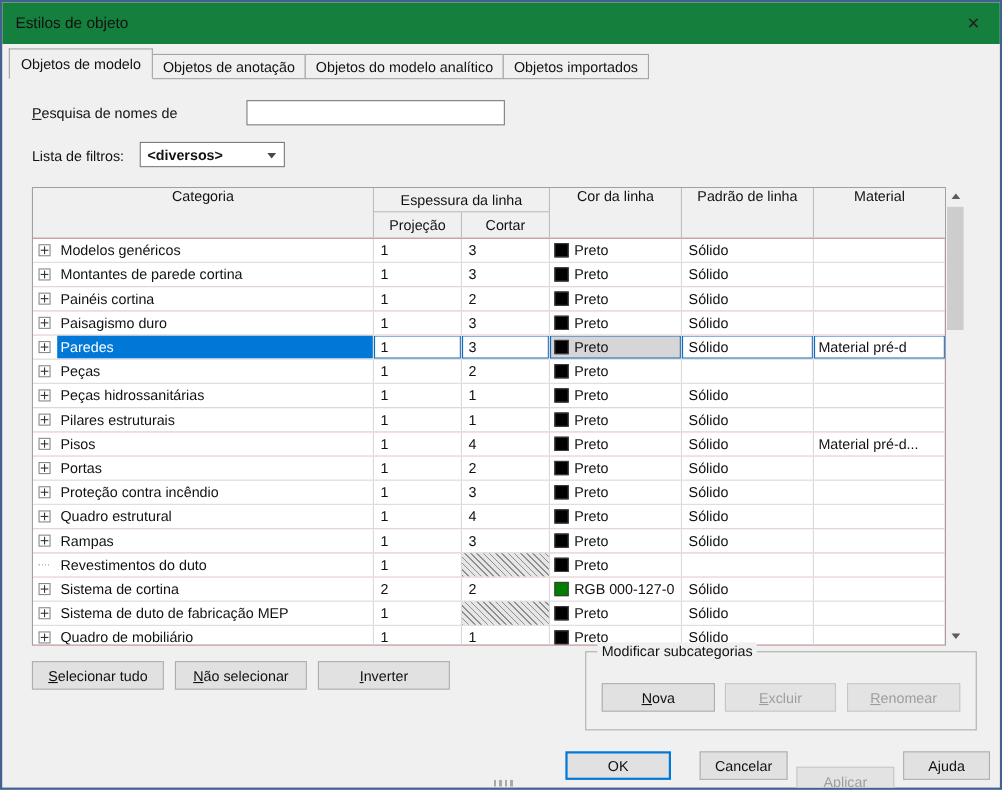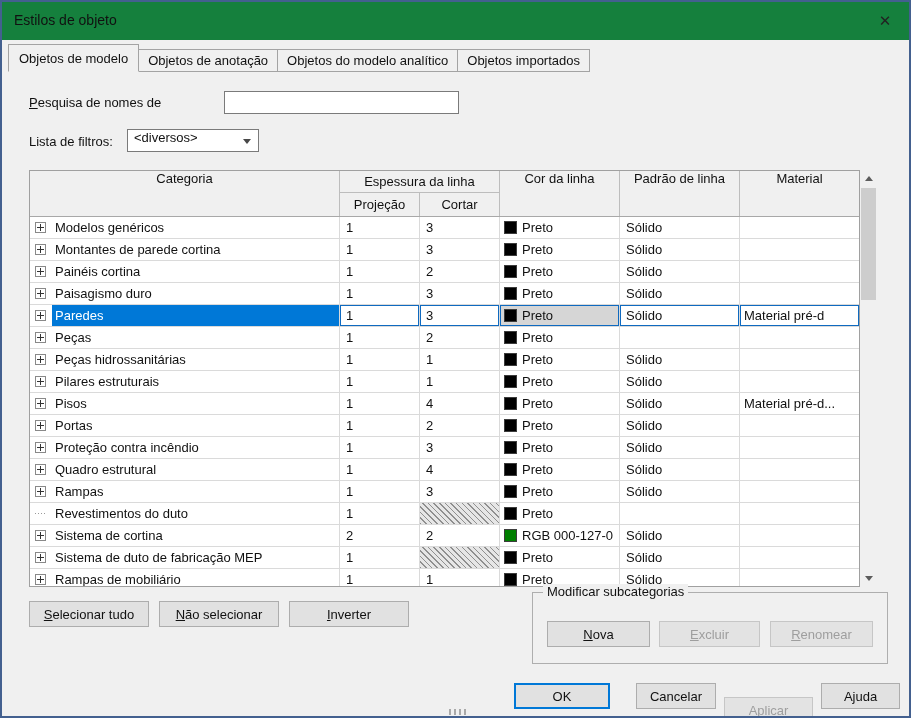--- a/index.html
+++ b/index.html
@@ -13,21 +13,21 @@
 
   
   .tabstrip{position:absolute;left:6px;top:42px;height:28px;display:flex;align-items:flex-end;}
   .tab{box-sizing:border-box;height:23px;padding:0 9px;background:#f0f0f0;border:1px solid #a3a3a3;margin-left:-1px;display:flex;align-items:center;white-space:nowrap;}
   .tab.active{height:28px;border-bottom-color:#f0f0f0;position:relative;z-index:2;margin-left:0;padding:0 10px;}
 
   
   .form-label{position:absolute;font-size:13px;}
   .accel{text-decoration:underline;}
   .search-input{position:absolute;left:222px;top:89px;width:235px;height:23px;box-sizing:border-box;border:1px solid #7a7a7a;background:#fff;font:13px "Liberation Sans",sans-serif;padding:1px 4px;outline:none;}
-  .combo{position:absolute;left:125px;top:127px;width:132px;height:23px;box-sizing:border-box;border:1px solid #7a7a7a;background:#fff;display:flex;align-items:flex-start;padding-left:6px;}
+  .combo{position:absolute;left:125px;top:127px;width:132px;height:23px;box-sizing:border-box;border:1px solid #7a7a7a;background:#fff;display:flex;align-items:center;padding-left:6px;font-weight:bold;}
   .combo-arrow{position:absolute;right:7px;top:9px;width:0;height:0;border-left:4px solid transparent;border-right:4px solid transparent;border-top:5px solid #484848;}
 
   
   .table-wrap{position:absolute;left:27px;top:168px;width:848px;height:417px;}
   .grid{position:absolute;left:0;top:0;width:831px;height:417px;box-sizing:border-box;border:1px solid #a0a0a0;background:#fff;}
   .thead{display:flex;height:46px;background:#f0f0f0;border-bottom:1px solid #a8a8a8;box-sizing:border-box;}
   .hc{box-sizing:border-box;border-right:1px solid #bdbdbd;display:flex;align-items:flex-start;justify-content:center;font-size:13px;text-align:center;}
   .h-cat{width:310px;}
   .h-esp{width:160px;flex-direction:column;align-items:stretch;justify-content:flex-start;padding:0;}
   .h-esp-top{height:22px;box-sizing:border-box;border-bottom:1px solid #bdbdbd;display:flex;align-items:center;justify-content:center;}
@@ -458,21 +458,21 @@
               <span>Preto</span>
             </div>
             <div class="cell c-padrao">
               <span>Sólido</span>
             </div>
             <div class="cell c-material"></div>
           </div>
           <div class="trow">
             <div class="cell c-cat">
               <span class="expand-box"></span>
-              <span class="cat-label">Rampas de mobiliário</span>
+              <span class="cat-label">Quadro de mobiliário</span>
             </div>
             <div class="cell c-proj">
               <span>1</span>
             </div>
             <div class="cell c-cut">
               <span>1</span>
             </div>
             <div class="cell c-cor">
               <span class="swatch" style="background: rgb(0, 0, 0);"></span>
               <span>Preto</span>

